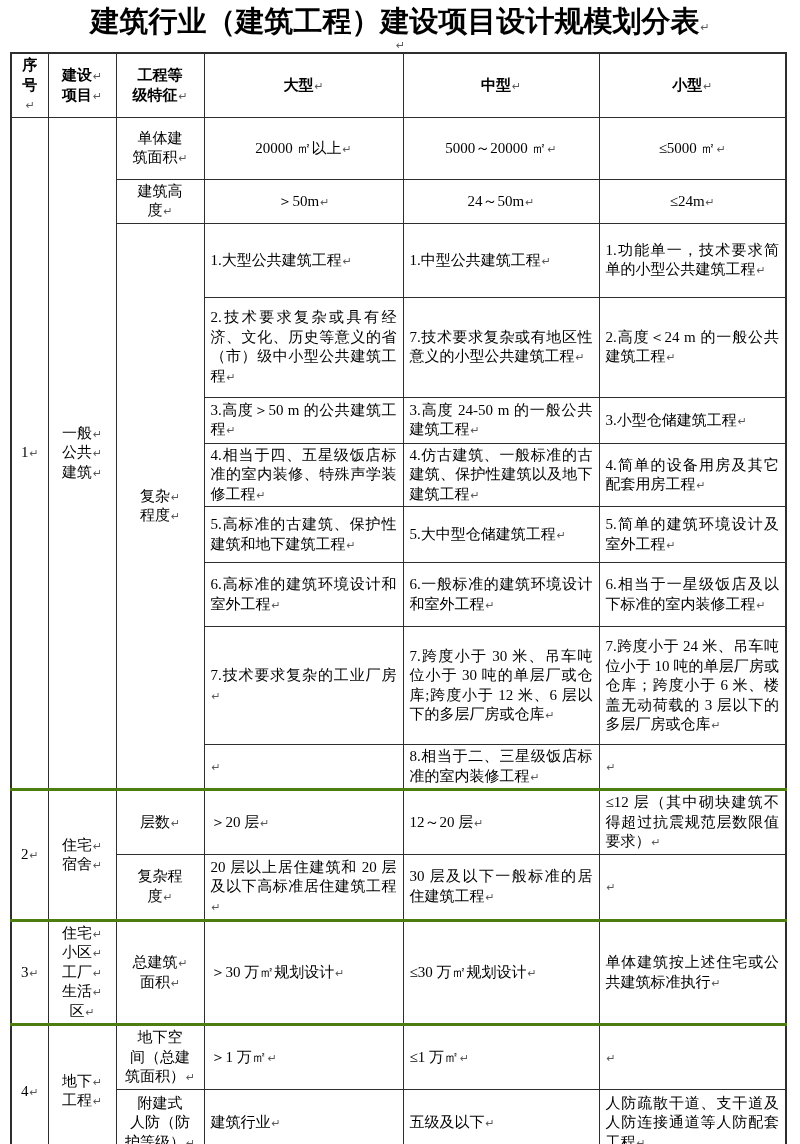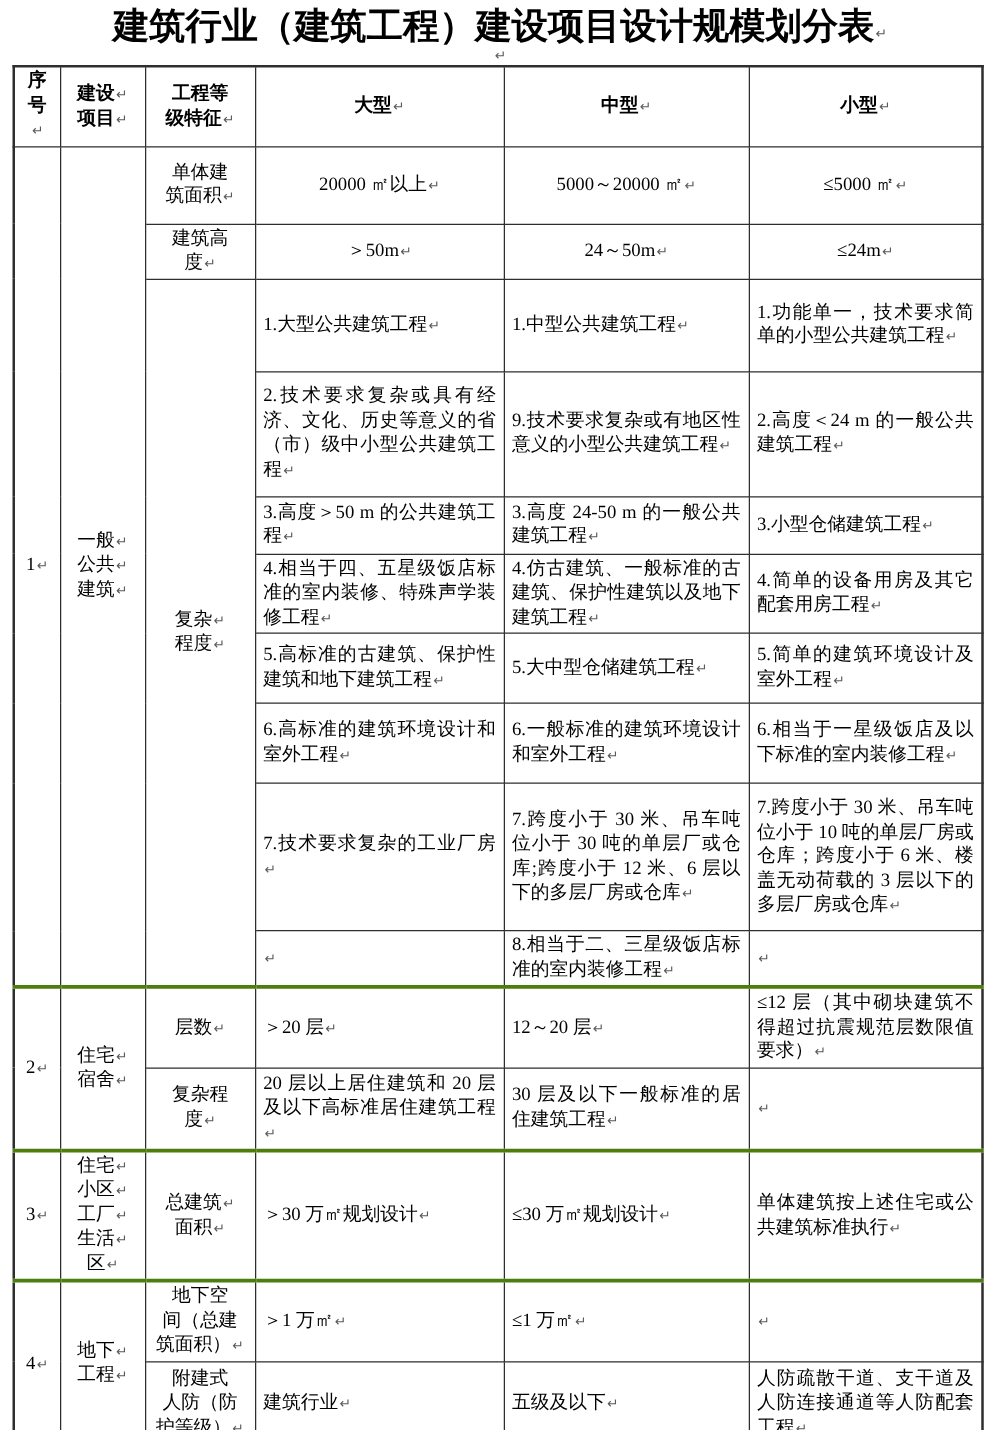--- a/index.html
+++ b/index.html
@@ -123,21 +123,21 @@
       <td class="lbl" rowspan="8">
             <span class="line">复杂<span class="pmark">↵</span></span>
             <span class="line">程度<span class="pmark">↵</span></span>
           </td>
       <td class="l"><span>1.大型公共建筑工程</span><span class="pmark">↵</span></td>
       <td class="l"><span>1.中型公共建筑工程</span><span class="pmark">↵</span></td>
       <td class="l rel"><span>1.功能单一，技术要求简单的小型公共建筑工程</span><span class="pmark">↵</span></td>
     </tr>
     <tr style="height:100px">
       <td class="l"><span>2.技术要求复杂或具有经济、文化、历史等意义的省（市）级中小型公共建筑工程</span><span class="pmark">↵</span></td>
-      <td class="l"><span>9.技术要求复杂或有地区性意义的小型公共建筑工程</span><span class="pmark">↵</span></td>
+      <td class="l"><span>7.技术要求复杂或有地区性意义的小型公共建筑工程</span><span class="pmark">↵</span></td>
       <td class="l rel"><span>2.高度＜24 m 的一般公共建筑工程</span><span class="pmark">↵</span></td>
     </tr>
     <tr style="height:46px">
       <td class="l"><span>3.高度＞50 m 的公共建筑工程</span><span class="pmark">↵</span></td>
       <td class="l"><span>3.高度 24-50 m 的一般公共建筑工程</span><span class="pmark">↵</span></td>
       <td class="l rel"><span>3.小型仓储建筑工程</span><span class="pmark">↵</span></td>
     </tr>
     <tr style="height:62px">
       <td class="l"><span>4.相当于四、五星级饭店标准的室内装修、特殊声学装修工程</span><span class="pmark">↵</span></td>
       <td class="l"><span>4.仿古建筑、一般标准的古建筑、保护性建筑以及地下建筑工程</span><span class="pmark">↵</span></td>
@@ -149,21 +149,21 @@
       <td class="l rel"><span>5.简单的建筑环境设计及室外工程</span><span class="pmark">↵</span></td>
     </tr>
     <tr style="height:64px">
       <td class="l"><span>6.高标准的建筑环境设计和室外工程</span><span class="pmark">↵</span></td>
       <td class="l"><span>6.一般标准的建筑环境设计和室外工程</span><span class="pmark">↵</span></td>
       <td class="l rel"><span>6.相当于一星级饭店及以下标准的室内装修工程</span><span class="pmark">↵</span></td>
     </tr>
     <tr style="height:118px">
       <td class="l"><span>7.技术要求复杂的工业厂房</span><span class="pmark">↵</span></td>
       <td class="l"><span>7.跨度小于 30 米、吊车吨位小于 30 吨的单层厂或仓库;跨度小于 12 米、6 层以下的多层厂房或仓库</span><span class="pmark">↵</span></td>
-      <td class="l rel"><span>7.跨度小于 30 米、吊车吨位小于 10 吨的单层厂房或仓库；跨度小于 6 米、楼盖无动荷载的 3 层以下的多层厂房或仓库</span><span class="pmark">↵</span></td>
+      <td class="l rel"><span>7.跨度小于 24 米、吊车吨位小于 10 吨的单层厂房或仓库；跨度小于 6 米、楼盖无动荷载的 3 层以下的多层厂房或仓库</span><span class="pmark">↵</span></td>
     </tr>
     <tr style="height:44px">
       <td class="l"><span></span><span class="pmark">↵</span></td>
       <td class="l"><span>8.相当于二、三星级饭店标准的室内装修工程</span><span class="pmark">↵</span></td>
       <td class="l rel"><span></span><span class="pmark">↵</span></td>
     </tr>
 
     <tr class="sec" style="height:60px">
       <td class="lbl" rowspan="2"><span>2</span><span class="pmark">↵</span></td>
       <td class="lbl" rowspan="2">

